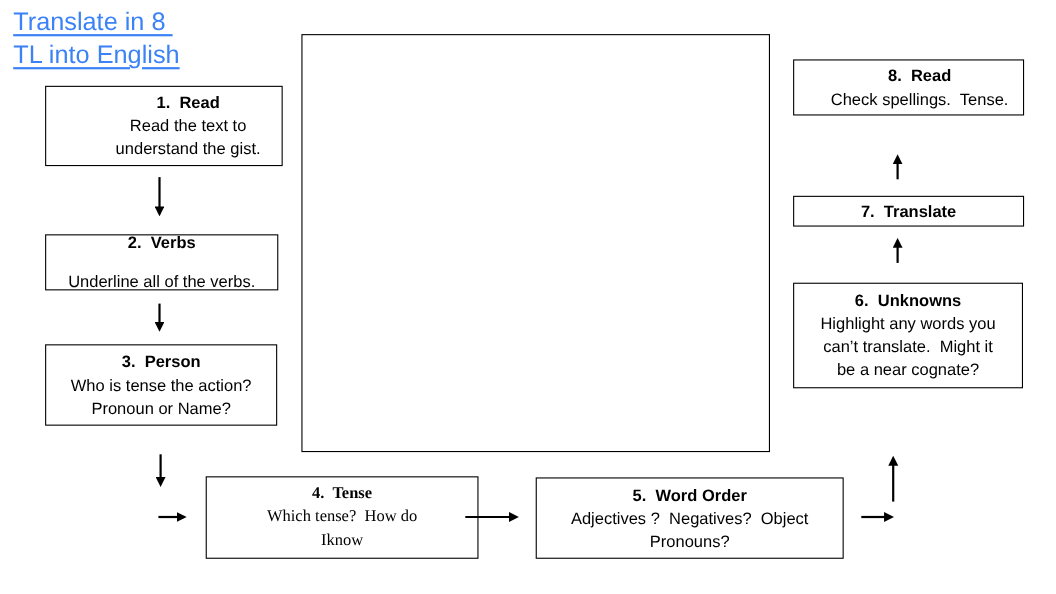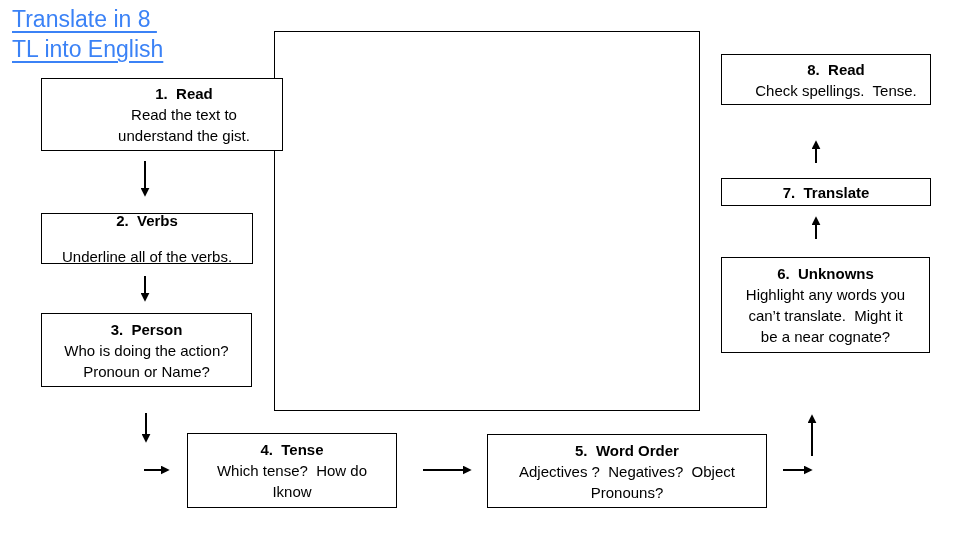--- a/index.html
+++ b/index.html
@@ -57,24 +57,24 @@
     background: #ffffff;
     left: 274px; top: 31px; width: 426px; height: 380px;
   }
   #arrow-layer {
     position: absolute;
     left: 0; top: 0;
     width: 960px; height: 540px;
     pointer-events: none;
   }
   
-  #box-step-1 { left: 41px;  top: 78px;  width: 242px; height: 73px; padding-left: 44px; }
+  #box-step-1 { left: 41px;  top: 78px;  width: 216px; height: 73px; padding-left: 44px; }
   #box-step-2 { left: 41px;  top: 213px; width: 212px; height: 51px; gap: 15px; }
   #box-step-3 { left: 41px;  top: 313px; width: 211px; height: 74px; }
-  #box-step-4 { left: 187px; top: 433px; width: 210px; height: 75px; }
+  #box-step-4 { left: 187px; top: 433px; width: 248px; height: 75px; font-family: Liberation Serif, serif; }
   #box-step-5 { left: 487px; top: 434px; width: 280px; height: 74px; }
   #box-step-6 { left: 721px; top: 257px; width: 209px; height: 96px; }
   #box-step-7 { left: 721px; top: 178px; width: 210px; height: 28px; }
   #box-step-8 { left: 721px; top: 54px;  width: 210px; height: 51px; padding-left: 20px; }
 </style>
 </head>
 <body>
 
 <div id="slide">
 
@@ -91,21 +91,21 @@
     <div class="box-line">understand the gist.</div>
   </div>
 
   <div class="box" id="box-step-2">
     <div class="box-heading">2.  Verbs</div>
     <div class="box-line">Underline all of the verbs.</div>
   </div>
 
   <div class="box" id="box-step-3">
     <div class="box-heading">3.  Person</div>
-    <div class="box-line">Who is doing the action?</div>
+    <div class="box-line">Who is tense the action?</div>
     <div class="box-line">Pronoun or Name?</div>
   </div>
 
   <div class="box" id="box-step-4">
     <div class="box-heading">4.  Tense</div>
     <div class="box-line">Which tense?  How do</div>
     <div class="box-line">Iknow</div>
   </div>
 
   <div class="box" id="box-step-5">

